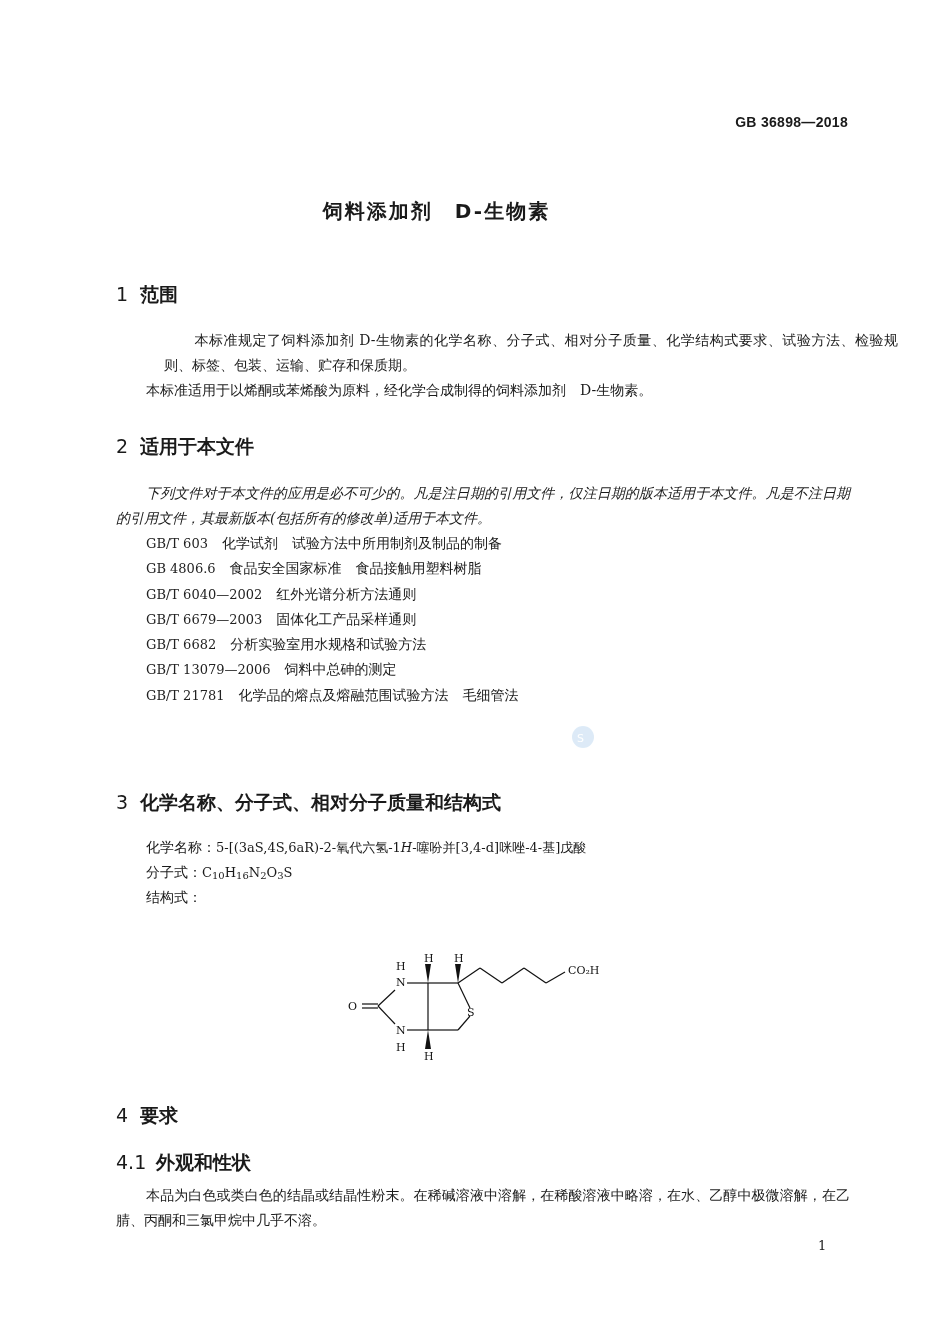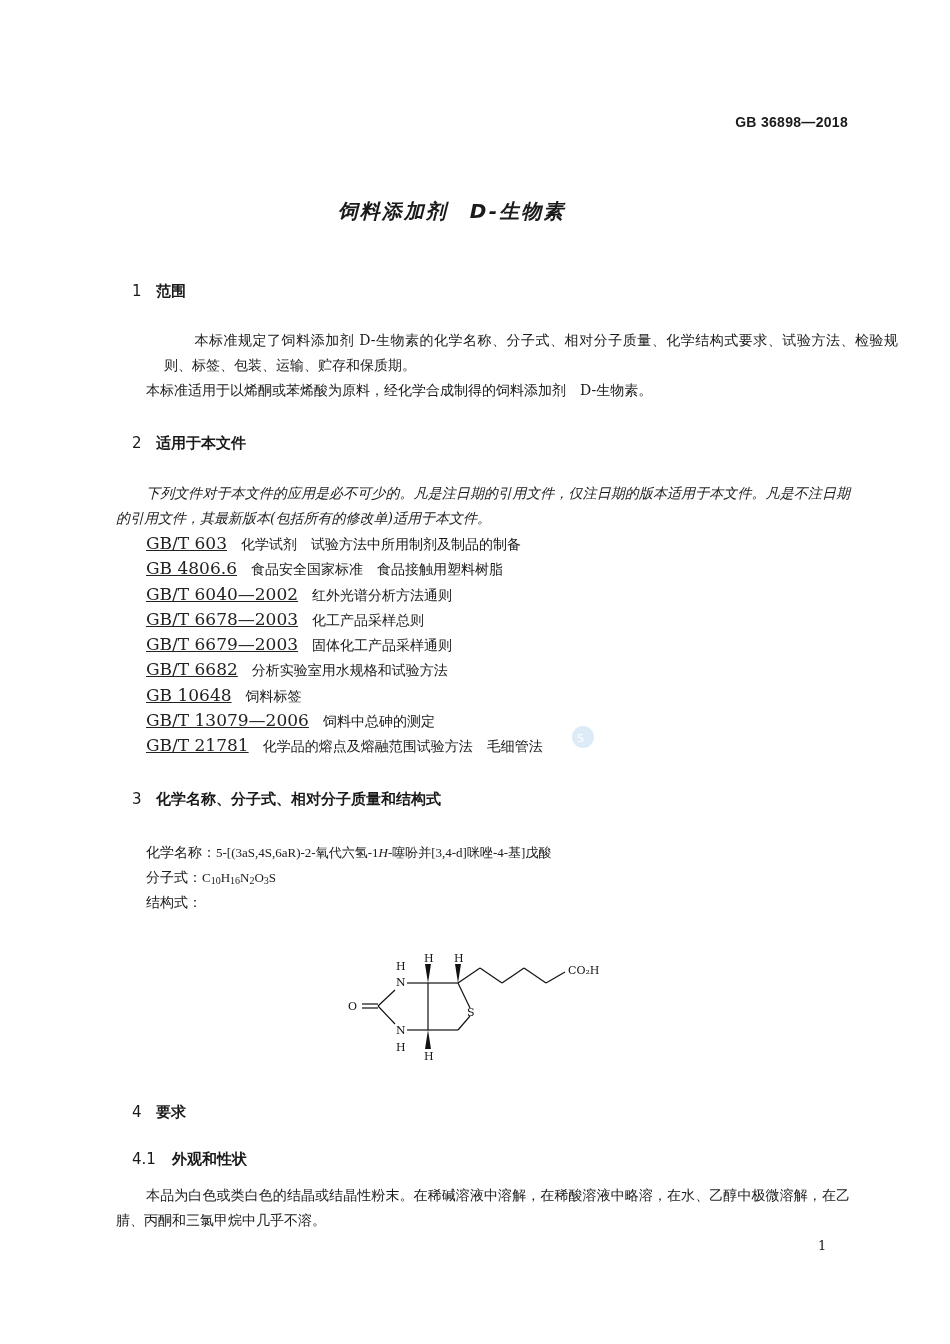--- a/index.html
+++ b/index.html
@@ -1,31 +1,31 @@
 <!DOCTYPE html>
 <html><head>
 <meta charset="utf-8">
 <style>
   html, body { margin: 0; padding: 0; background: #ffffff; }
   body { width: 950px; height: 1344px; position: relative; overflow: hidden;
          font-family: "DejaVu Serif", "Liberation Serif", serif; color: #1a1a1a; }
   .std-code { position: absolute; top: 114px; right: 102px; font-family: "Liberation Sans", "DejaVu Sans", sans-serif;
               font-weight: bold; font-size: 14px; letter-spacing: 0.3px; }
-  .doc-title { position: absolute; top: 198px; left: 16px; width: 871px; text-align: center;
-               font-family: "DejaVu Sans", sans-serif; font-weight: bold; font-size: 20px; letter-spacing: 2px; font-style: italic; }
-  .h1 { position: absolute; left: 132px; font-family: "DejaVu Sans", sans-serif; font-weight: bold; font-size: 15px; }
+  .doc-title { position: absolute; top: 198px; left: 1px; width: 871px; text-align: center;
+               font-family: "DejaVu Sans", sans-serif; font-weight: bold; font-size: 20px; letter-spacing: 2px; }
+  .h1 { position: absolute; left: 116px; font-family: "DejaVu Sans", sans-serif; font-weight: bold; font-size: 19px; }
   .h1 .num { display: inline-block; width: 24px; font-weight: normal; font-family: "DejaVu Sans", sans-serif; }
   .h2 .num { width: 40px; }
   .para { position: absolute; left: 116px; width: 734px; font-size: 14px; line-height: 25px; text-align: justify; }
   .para .indent { display: inline-block; width: 30px; }
   .refs { position: absolute; left: 146px; font-size: 14px; }
   .ref-row { height: 25.3px; line-height: 25.3px; white-space: nowrap; }
-  .ref-row .code { font-size: 17px; margin-right: 14px; color: #222; text-decoration: underline; }
+  .ref-row .code { font-size: 13px; margin-right: 14px; color: #222; }
   .chem { position: absolute; left: 146px; font-size: 14px; }
-  .chem-row { height: 25px; line-height: 35px; white-space: nowrap; font-family: Liberation Serif, serif; }
+  .chem-row { height: 25px; line-height: 25px; white-space: nowrap; }
   .chem-row .mono { font-size: 13px; }
   .chem-row .ital { font-style: italic; }
   sub { font-size: 10px; vertical-align: -2px; }
   .structure { position: absolute; left: 340px; top: 950px; width: 290px; height: 112px; }
   .structure text { font-family: "DejaVu Serif", serif; font-size: 11px; fill: #111; }
   .page-num { position: absolute; top: 1238px; left: 818px; font-size: 13px; }
   .watermark { position: absolute; left: 570px; top: 724px; width: 26px; height: 26px; opacity: 0.25; }
 </style>
 </head>
 <body>
@@ -47,24 +47,22 @@
 <div class="h1" style="top:434px;">
   <span class="num">2</span><span>适用于本文件</span>
 </div>
 <div class="para" style="top:481px;font-style:italic;">
   <span class="indent"></span><span>下列文件对于本文件的应用是必不可少的。凡是注日期的引用文件，仅注日期的版本适用于本文件。凡是不注日期的引用文件，其最新版本(包括所有的修改单)适用于本文件。</span>
 </div>
 <div class="refs" style="top:531px;">
   <div class="ref-row"><span class="code">GB/T 603</span><span>化学试剂　试验方法中所用制剂及制品的制备</span></div>
   <div class="ref-row"><span class="code">GB 4806.6</span><span>食品安全国家标准　食品接触用塑料树脂</span></div>
   <div class="ref-row"><span class="code">GB/T 6040—2002</span><span>红外光谱分析方法通则</span></div>
-  <div class="ref-row"><span class="code">GB/T 6678—2003</span><span>化工产品采样总则</span></div>
   <div class="ref-row"><span class="code">GB/T 6679—2003</span><span>固体化工产品采样通则</span></div>
   <div class="ref-row"><span class="code">GB/T 6682</span><span>分析实验室用水规格和试验方法</span></div>
-  <div class="ref-row"><span class="code">GB 10648</span><span>饲料标签</span></div>
   <div class="ref-row"><span class="code">GB/T 13079—2006</span><span>饲料中总砷的测定</span></div>
   <div class="ref-row"><span class="code">GB/T 21781</span><span>化学品的熔点及熔融范围试验方法　毛细管法</span></div>
 </div>
 
 <svg class="watermark" viewBox="0 0 26 26">
   <circle cx="13" cy="13" r="11" fill="#7ab0e0"></circle>
   <text x="7" y="18" font-size="11" fill="#fff" font-family="DejaVu Sans, sans-serif">S</text>
 </svg>
 
 <div class="h1" style="top:790px;">

